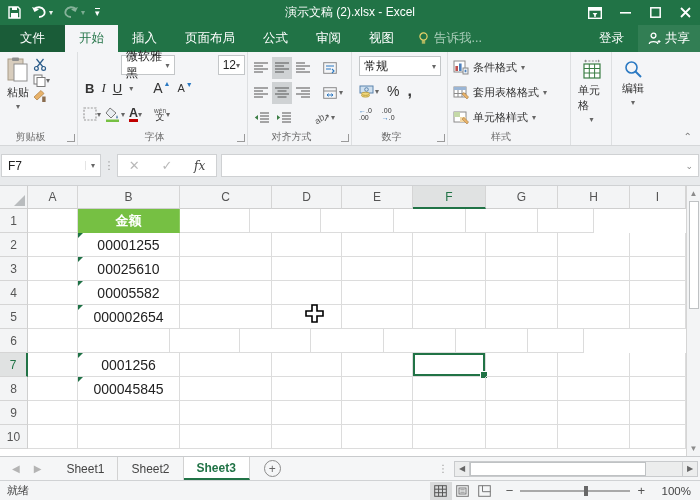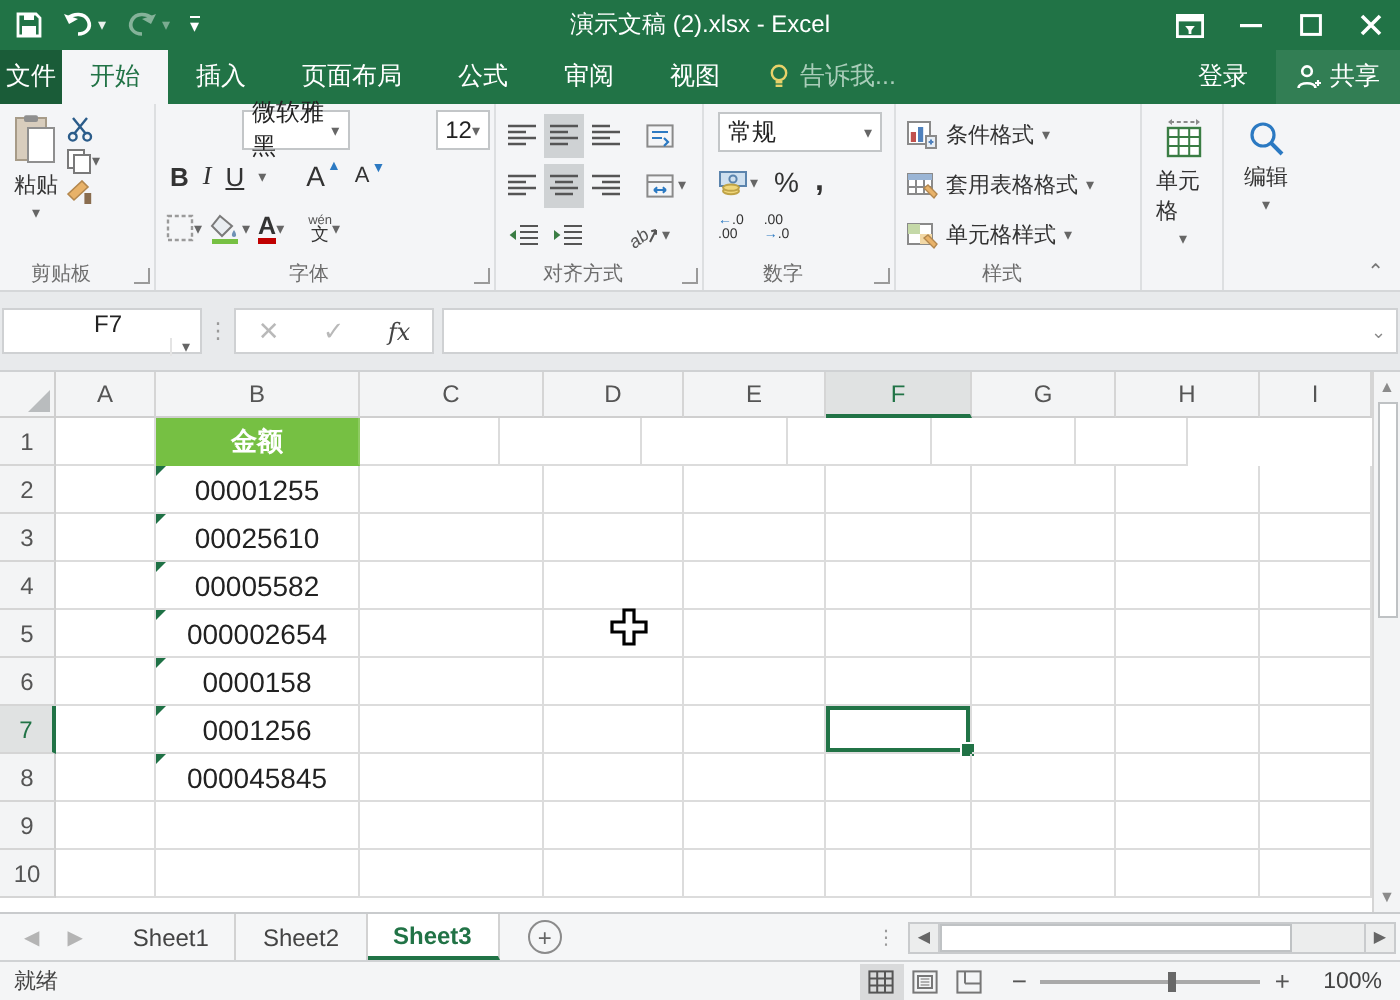--- a/index.html
+++ b/index.html
@@ -12,21 +12,21 @@
   .qat { display:flex; align-items:center; gap:10px; padding-left:8px; z-index:2; }
   .qat .dim { opacity:.45; }
   .qat .dd { font-size:8px; margin-left:-6px; opacity:.9; }
   .tb-title { position:absolute; left:0; right:0; text-align:center; font-size:12px; color:#fff; }
   .wincontrols { margin-left:auto; display:flex; z-index:2; }
   .winbtn { width:30px; height:25px; display:flex; align-items:center; justify-content:center; color:#fff; }
 
   
   .tabrow { height:27px; background:#217346; display:flex; align-items:stretch; color:#fff; font-size:12.5px; flex:0 0 auto; }
   .rtab { padding:0 14px; display:flex; align-items:center; cursor:default; }
-  .rtab.file { background:#1a5c38; padding:0 3px; }
+  .rtab.file { background:#1a5c38; padding:0 20px; }
   .rtab.active { background:#f4f5f7; color:#217346; }
   .tellme { display:flex; align-items:center; gap:5px; color:#a9cdb9; padding:0 10px; }
   .tabspacer { flex:1; }
   .share { display:flex; align-items:center; gap:4px; padding:0 10px; background:rgba(255,255,255,.08); }
 
   
   .ribbon { height:94px; background:#f4f5f7; border-bottom:1px solid #d5d7d9; display:flex; position:relative; flex:0 0 auto; font-size:11px; color:#333; }
   .group { position:relative; border-right:1px solid #dddfe1; padding:3px 2px 16px 3px; flex:0 0 auto; }
   .glabel { position:absolute; bottom:1px; left:0; right:16px; text-align:center; font-size:10px; color:#6d6d6d; }
   .launcher { position:absolute; bottom:3px; right:2px; width:8px; height:8px; border-right:1.5px solid #9a9a9a; border-bottom:1.5px solid #9a9a9a; }
@@ -39,21 +39,21 @@
   .mini { height:22px; display:flex; align-items:center; padding:0 3px; gap:2px; }
   .pressed { background:#cfd2d4; }
   .bld { font-weight:bold; font-size:13px; color:#333; }
   .itl { font-style:italic; font-family:"Liberation Serif",serif; font-size:13px; }
   .und { text-decoration:underline; font-size:13px; }
   svg { display:block; }
   .collapse-ribbon { position:absolute; right:8px; bottom:3px; color:#777; font-size:10px; }
 
   
   .formularow { height:40px; background:#e8eaec; border-bottom:1px solid #cfd1d3; display:flex; align-items:center; padding:0 1px; flex:0 0 auto; }
-  .namebox { width:100px; height:23px; background:#fff; border:1px solid #cfd1d3; display:flex; align-items:center; font-size:12px; color:#222; padding-left:6px;flex-direction:column; }
+  .namebox { width:100px; height:23px; background:#fff; border:1px solid #cfd1d3; display:flex; align-items:center; font-size:12px; color:#222; padding-left:6px; }
   .namebox .dd { margin-left:auto; padding:0 5px; border-left:1px solid #e4e4e4; }
   .fb-dots { width:16px; text-align:center; color:#9a9a9a; font-size:11px; }
   .fb-btns { height:23px; background:#fff; border:1px solid #cfd1d3; display:flex; align-items:center; width:100px; justify-content:space-around; }
   .fb-x, .fb-check { color:#b9b9b9; font-size:13px; }
   .fb-fx { font-family:"DejaVu Serif", serif; font-style:italic; font-size:12px; color:#444; }
   .fb-input { flex:1; height:23px; background:#fff; border:1px solid #cfd1d3; margin-left:4px; display:flex; align-items:center; justify-content:flex-end; }
   .fb-expand { color:#8a8a8a; font-size:9px; padding-right:5px; }
 
   
   .gridwrap { height:270px; display:flex; position:relative; flex:0 0 auto; background:#fff; }
@@ -545,21 +545,20 @@
           <div class="cell" style="width: 70px;"></div>
           <div class="cell" style="width: 71px;"></div>
           <div class="cell" style="width: 73px;"></div>
           <div class="cell" style="width: 72px;"></div>
           <div class="cell" style="width: 72px;"></div>
           <div class="cell" style="width: 56px;"></div>
         </div>
         <div class="grow">
           <div class="rowhdr">6</div>
           <div class="cell" style="width: 50px;"></div>
-          <div class="cell err" style="width: 102px;">0000158</div>
           <div class="cell" style="width: 92px;"></div>
           <div class="cell" style="width: 70px;"></div>
           <div class="cell" style="width: 71px;"></div>
           <div class="cell" style="width: 73px;"></div>
           <div class="cell" style="width: 72px;"></div>
           <div class="cell" style="width: 72px;"></div>
           <div class="cell" style="width: 56px;"></div>
         </div>
         <div class="grow">
           <div class="rowhdr sel">7</div>

